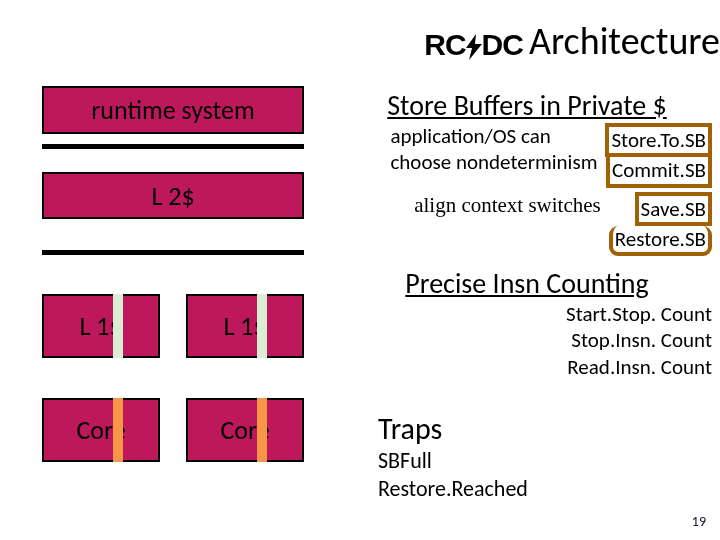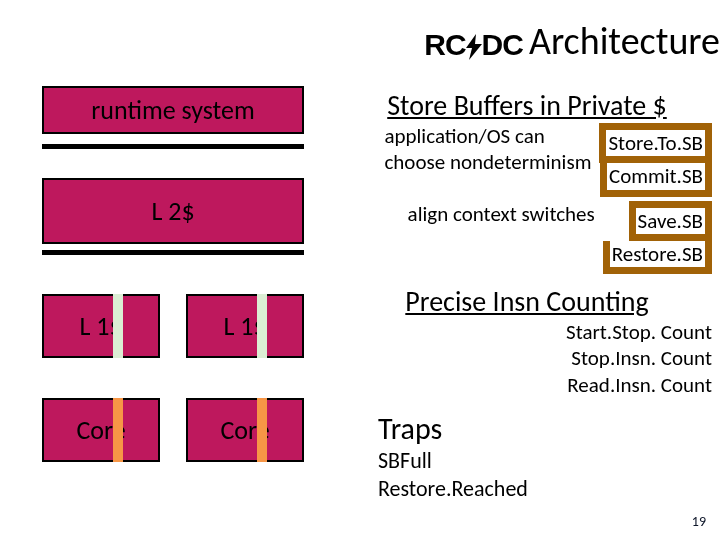--- a/index.html
+++ b/index.html
@@ -69,21 +69,21 @@
     margin-top: 2px;
     margin-bottom: 0;
     text-align: center;
   }
   .sub {
     font-size: 21px;
     line-height: 1.25;
   }
   .api-box {
     display: inline-block;
-    border: 7px solid #a16207;
+    border: 4px solid #a16207;
     color: #000;
     font-size: 21px;
     padding: 0 2px;
     margin-left: 4px;
   }
   .traps-block {
     position: absolute;
     left: 378px;
     top: 410px;
     width: 330px;
@@ -115,21 +115,21 @@
           <polygon points="12,0 2,14 8,14 5,26 18,10 11,10" fill="#000"></polygon>
         </svg><span>DC</span>
     </span><span>Architecture</span>
   </div>
 
   <div class="box" style="left:42px; top:86px; width:262px; height:48px;">
     <span>runtime system</span>
   </div>
   <div class="underline-bar" style="left:42px; top:144px; width:262px;"></div>
 
-  <div class="box" style="left:42px; top:178px; width:262px; height:66px;">
+  <div class="box" style="left:42px; top:172px; width:262px; height:47px;">
     <span>L 2$</span>
   </div>
   <div class="underline-bar" style="left:42px; top:250px; width:262px;"></div>
 
   <div class="box" style="left:42px; top:294px; width:118px; height:64px;">
     <span>L 1$</span>
   </div>
   <div class="tab" style="left:113px; top:294px; height:64px; background:#dbeed4;"></div>
 
   <div class="box" style="left:186px; top:294px; width:118px; height:64px;">
@@ -154,26 +154,26 @@
         <div style="text-align:left; padding-right:4px;">
           <div>application/OS can</div>
           <div>choose nondeterminism</div>
         </div>
         <div style="text-align:right;">
           <span class="api-box">Store.To.SB</span><br>
           <span class="api-box" style="border-top:none;">Commit.SB</span>
         </div>
       </div>
       <div style="display:flex; justify-content:flex-end; align-items:flex-start; margin-top:4px;">
-        <div style="text-align:center; padding-right:4px;">
+        <div style="text-align:center; padding-right:4px;font-family:Liberation Serif, serif;">
           <div>align context switches</div>
         </div>
         <div style="text-align:right;">
           <span class="api-box">Save.SB</span><br>
-          <span class="api-box" style="border-top:none;">Restore.SB</span>
+          <span class="api-box" style="border-top:none;border-radius:9px;">Restore.SB</span>
         </div>
       </div>
     </div>
 
     <div class="hdr" style="margin-top:10px;">Precise Insn Counting</div>
     <div class="sub" style="text-align:right;">
       <div>Start.Stop. Count</div>
       <div>Stop.Insn. Count</div>
       <div>Read.Insn. Count</div>
     </div>

